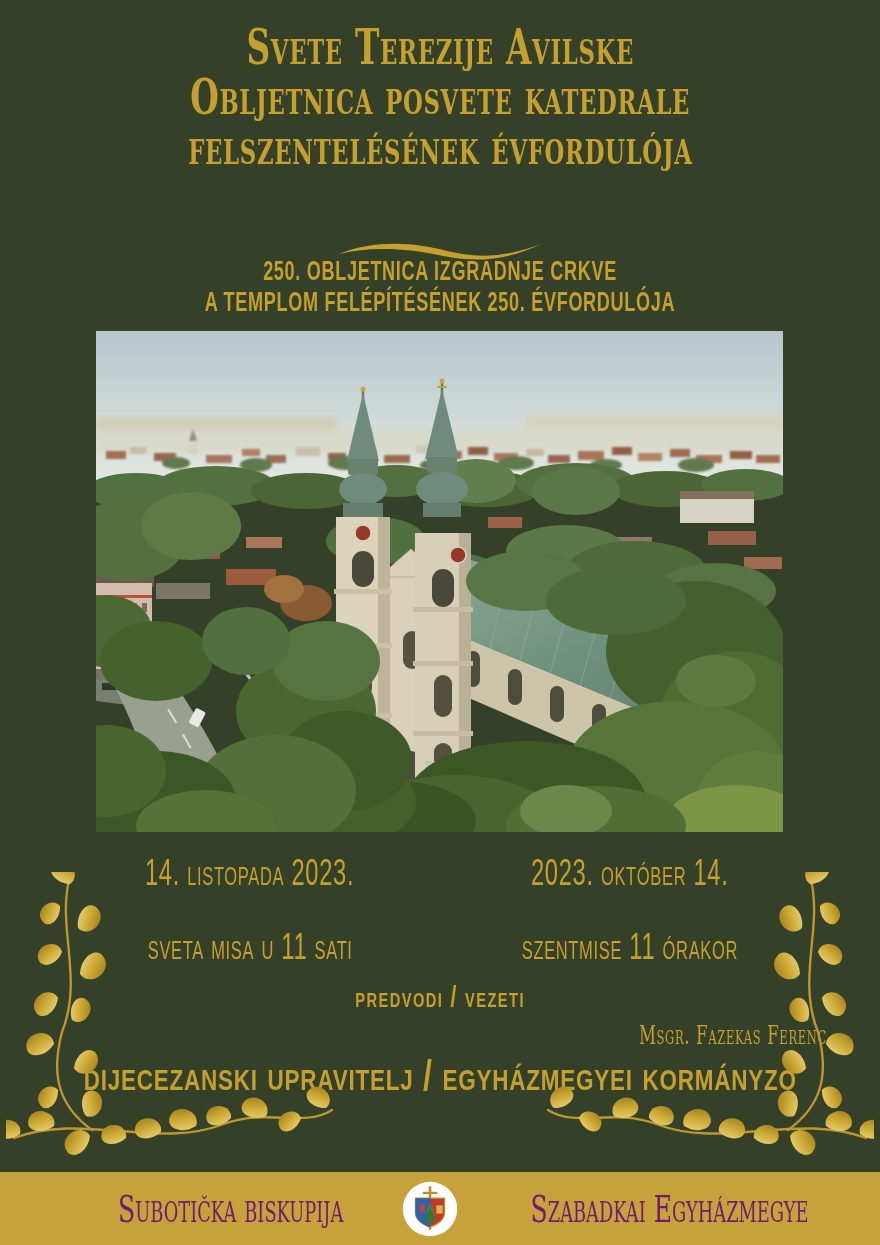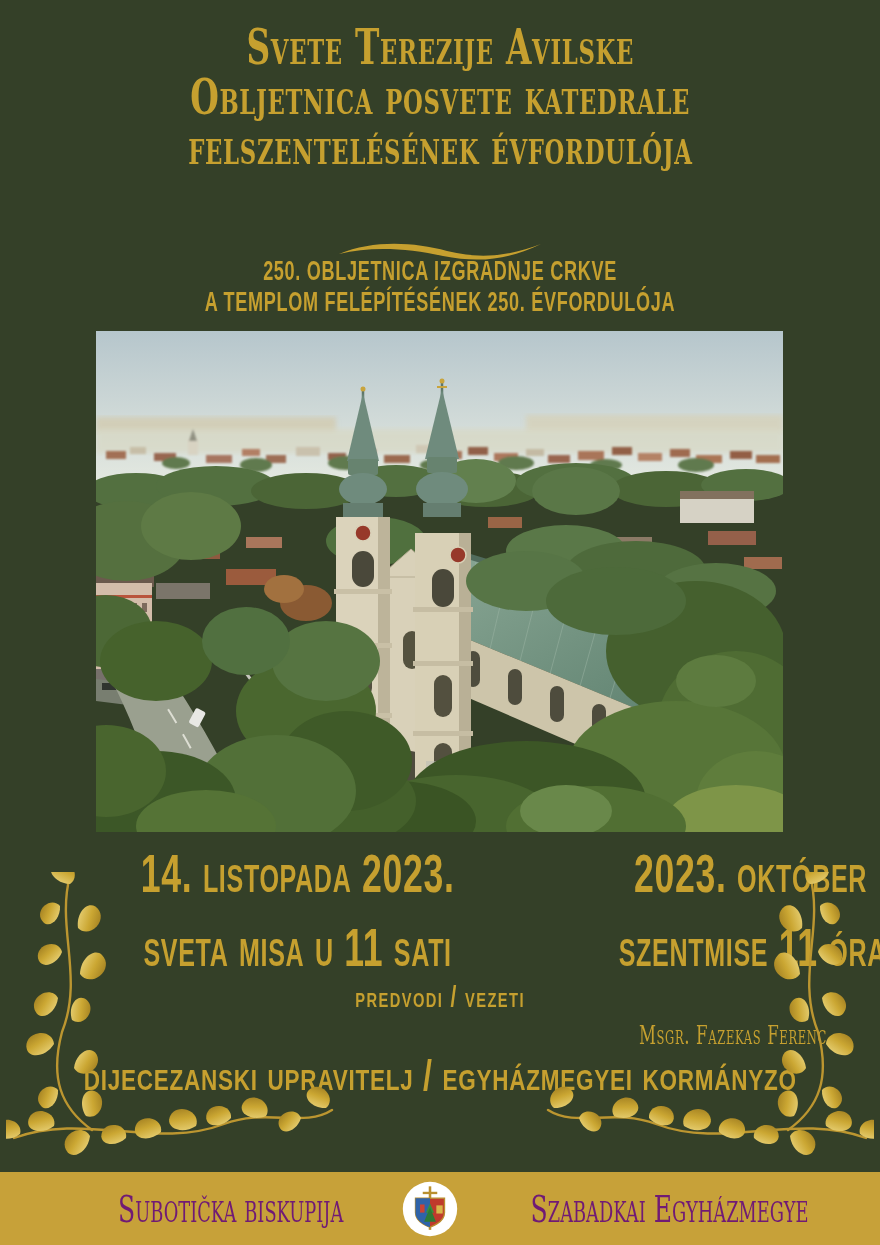--- a/index.html
+++ b/index.html
@@ -16,21 +16,21 @@
   .swoosh-wrap{position:absolute;top:237px;left:0;right:0;display:flex;justify-content:center;}
 
   .subtitle-block{position:absolute;top:256px;left:0;right:0;}
   .sub-line{height:31px;font-size:27px;font-weight:bold;text-transform:uppercase;letter-spacing:1px;}
 
   .photo{position:absolute;left:96px;top:331px;width:687px;height:501px;}
   .photo svg{display:block;}
 
   .dates{position:absolute;top:836px;left:60px;right:60px;display:flex;}
   .date-col{flex:1;}
-  .date-line{height:74px;font-size:54px;font-weight:bold;font-variant:small-caps;letter-spacing:1px;}
+  .date-line{height:74px;font-size:36px;font-weight:normal;font-variant:small-caps;letter-spacing:1px;}
 
   .celebrant{position:absolute;top:980px;left:0;right:0;}
   .cel-1{height:34px;font-size:30px;font-weight:bold;font-variant:small-caps;letter-spacing:2px;}
   .cel-2{height:42px;font-size:26px;font-variant:small-caps;letter-spacing:1px;justify-content:flex-end;}
   .cel-3{height:38px;font-size:43px;font-weight:bold;font-variant:small-caps;letter-spacing:1px;}
 
   .branch{position:absolute;top:872px;width:332px;height:300px;}
   .branch.left{left:6px;}
   .branch.right{right:6px;transform:scaleX(-1);}
 

